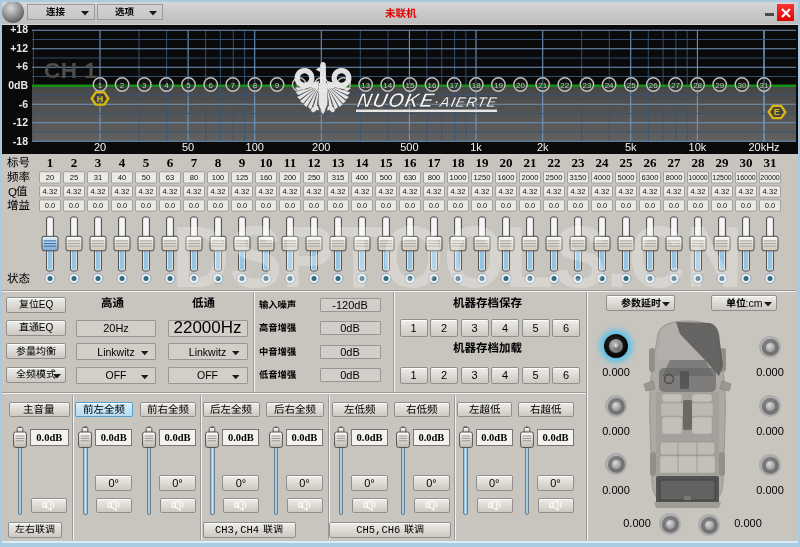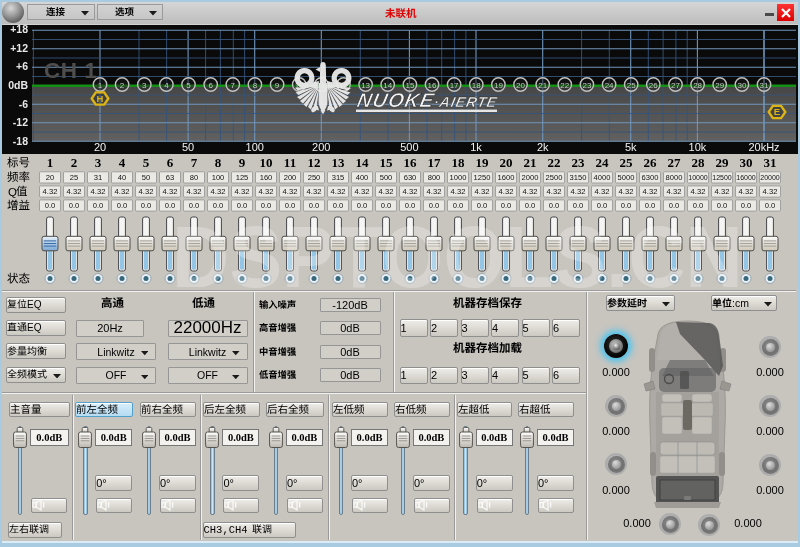--- a/index.html
+++ b/index.html
@@ -4,21 +4,21 @@
 body{font-family:"Liberation Sans",sans-serif}
 #win{position:relative;width:800px;height:547px;background:#c8c5bf;overflow:hidden}
 .frame{position:absolute;background:#a8cbe2;z-index:50}
 .tbar{position:absolute;left:0;top:0;width:800px;height:25px;background:linear-gradient(#d8d8d8,#c9c9c9 55%,#bdbdbd);border-bottom:1px solid #d4d4d4}
 .sphere{position:absolute;left:2px;top:1px;width:22px;height:22px;border-radius:50%;background:radial-gradient(circle at 40% 32%,#d8d8d8,#9e9e9e 38%,#686868 70%,#484848)}
 .tbtn{position:absolute;top:4px;height:16px;background:linear-gradient(#d2d2d2,#c6c6c6);border:1px solid #9a9a9a;display:flex;align-items:center;justify-content:center;padding-right:12px}
 .da{position:absolute;right:5px;top:5.5px;line-height:0}
 .da2{position:absolute;right:4px;top:5.5px;line-height:0}
 .da3{position:absolute;right:7px;top:6.5px;line-height:0}
 .xbtn{position:absolute;left:777px;top:4px;width:17px;height:17px;background:linear-gradient(#f33,#d00);display:flex;align-items:center;justify-content:center}
-.btn{position:absolute;background:linear-gradient(#efede9,#dcd9d3 55%,#ccc9c2);border:1px solid #8f8f8f;border-radius:2px;display:flex;align-items:center;box-shadow:inset 0 1px 0 #fff}
+.btn{position:absolute;background:linear-gradient(#efede9,#dcd9d3 55%,#ccc9c2);border:1px solid #8f8f8f;border-radius:2px;display:flex;align-items:center;justify-content:center;box-shadow:inset 0 1px 0 #fff}
 .btn.act{background:linear-gradient(#d8eefb,#b5dcf2);border:1px solid #52a0cc}
 .box{position:absolute;background:#d2cfc9;border:1px solid #969696;border-radius:1px;display:flex;align-items:center;justify-content:center}
 .ibox{position:absolute;background:#f4f2ee;border:1px solid #767676;display:flex;align-items:center;justify-content:center}
 .hdr{position:absolute;height:14px;display:flex;align-items:center;justify-content:center}
 </style></head><body>
 <svg width="0" height="0" style="position:absolute">
     <defs>
       <path id="b8fde" d="M71 782C119 725 178 646 203 596L302 664C274 714 211 788 163 842ZM268 518H39V407H153V134C109 114 59 75 12 22L99 -99C134 -38 176 32 205 32C227 32 263 -1 308 -27C384 -69 469 -81 601 -81C708 -81 875 -74 948 -70C949 -34 970 29 984 64C881 48 714 38 606 38C490 38 396 44 328 86C303 99 284 112 268 123ZM375 388C384 399 428 404 472 404H610V315H316V202H610V61H734V202H947V315H734V404H905V515H734V614H610V515H493C516 556 539 601 561 648H936V751H603L627 818L502 851C494 817 483 783 472 751H326V648H432C416 608 401 578 392 564C372 528 356 507 335 501C349 469 369 413 375 388Z"></path>
       <path id="b63a5" d="M139 849V660H37V550H139V371C95 359 54 349 21 342L47 227L139 253V44C139 31 135 27 123 27C111 26 77 26 42 28C56 -4 70 -54 73 -83C135 -84 179 -79 209 -61C239 -42 249 -12 249 43V285L337 312L322 420L249 400V550H331V660H249V849ZM548 659H745C730 619 705 567 682 530H547L603 553C594 582 571 625 548 659ZM562 825C573 806 584 782 594 760H382V659H518L450 634C469 602 489 561 500 530H353V428H563C552 400 537 370 521 340H338V239H463C437 198 411 159 386 128C444 110 507 87 570 61C507 35 425 20 321 12C339 -12 358 -55 367 -88C509 -68 615 -40 693 7C765 -27 830 -62 874 -92L947 -1C905 26 847 56 783 84C817 126 842 176 860 239H971V340H643C655 364 667 389 677 412L596 428H958V530H796C815 561 836 598 857 634L772 659H938V760H718C706 787 690 816 675 840ZM740 239C724 195 703 159 675 130C633 146 590 162 548 176L587 239Z"></path>
       <path id="b9009" d="M44 754C99 705 166 635 194 587L293 662C261 710 192 776 135 821ZM422 819C399 732 356 644 302 589C329 575 378 544 400 525C423 552 445 586 466 623H590V507H317V403H481C467 305 431 227 296 178C323 155 355 109 368 79C536 149 583 262 603 403H667V227C667 121 687 86 783 86C801 86 840 86 859 86C932 86 962 120 974 254C941 262 891 281 869 300C866 209 862 196 846 196C838 196 810 196 804 196C787 196 786 199 786 228V403H959V507H709V623H918V724H709V844H590V724H512C521 747 529 770 535 794ZM272 464H46V353H157V96C116 74 73 41 32 5L112 -100C165 -37 221 21 258 21C280 21 311 -8 352 -33C419 -71 499 -83 617 -83C715 -83 866 -78 940 -73C941 -41 960 19 972 51C875 37 720 28 620 28C516 28 430 34 367 72C323 98 299 122 272 128Z"></path>
@@ -865,21 +865,21 @@
         <use href="#b9ad8" fill="#000" transform="matrix(0.0115,0,0,-0.0115,0.0,9.89)"></use>
         <use href="#b901a" fill="#000" transform="matrix(0.0115,0,0,-0.0115,11.5,9.89)"></use>
       </svg>
     </div>
     <div class="hdr" style="left:173.8px;top:296px;width:60px">
       <svg style="display:inline-block;vertical-align:0px" width="23.0" height="12.1" viewBox="0 0 23.0 12.1">
         <use href="#b4f4e" fill="#000" transform="matrix(0.0115,0,0,-0.0115,0.0,9.89)"></use>
         <use href="#b901a" fill="#000" transform="matrix(0.0115,0,0,-0.0115,11.5,9.89)"></use>
       </svg>
     </div>
-    <div class="box" style="left:76px;top:319.5px;width:68px;height:17px">
+    <div class="box" style="left:76px;top:319.5px;width:80px;height:17px">
       <span style="font-size:11px">20Hz</span>
     </div>
     <div class="box" style="left:167.5px;top:319.5px;width:80px;height:17px">
       <span style="font-size:17px">22000Hz</span>
     </div>
     <div class="box" style="left:76px;top:343px;width:80px;height:17px">
       <span style="font-size:10.5px">Linkwitz</span>
       <span class="da3"><svg width="7.5" height="4.2" viewBox="0 0 7.5 4.2">
           <path d="M0,0 H7.5 L3.75,4.2 Z" fill="#1a1a1a"></path>
         </svg></span>
@@ -1354,17 +1354,25 @@
       </svg>
     </div>
     <div class="btn" style="left:202.5px;top:521.5px;width:93px;height:16px">
       <span style="font-size:10.5px;font-family:'Liberation Mono'">CH3,CH4</span>
       <span style="width:4px"></span>
       <svg style="display:inline-block;vertical-align:0px" width="20.0" height="10.5" viewBox="0 0 20.0 10.5">
         <use href="#r8054" fill="#000" transform="matrix(0.0100,0,0,-0.0100,0.0,8.6)"></use>
         <use href="#r8c03" fill="#000" transform="matrix(0.0100,0,0,-0.0100,10.0,8.6)"></use>
       </svg>
     </div>
+    <div class="btn" style="left:329.4px;top:521.5px;width:121.8px;height:16px">
+      <span style="font-size:10.5px;font-family:'Liberation Mono'">CH5,CH6</span>
+      <span style="width:4px"></span>
+      <svg style="display:inline-block;vertical-align:0px" width="20.0" height="10.5" viewBox="0 0 20.0 10.5">
+        <use href="#r8054" fill="#000" transform="matrix(0.0100,0,0,-0.0100,0.0,8.6)"></use>
+        <use href="#r8c03" fill="#000" transform="matrix(0.0100,0,0,-0.0100,10.0,8.6)"></use>
+      </svg>
+    </div>
     <div class="frame" style="left:0;top:0;width:800px;height:2px"></div>
     <div class="frame" style="left:0;top:0;width:2px;height:547px"></div>
     <div class="frame" style="left:798px;top:0;width:2px;height:547px"></div>
     <div class="frame" style="left:0;top:543px;width:800px;height:4px"></div>
     <div style="position:absolute;left:2px;top:541px;width:796px;height:2px;background:#dcecf6;z-index:49"></div>
   </div>
 </body></html>

